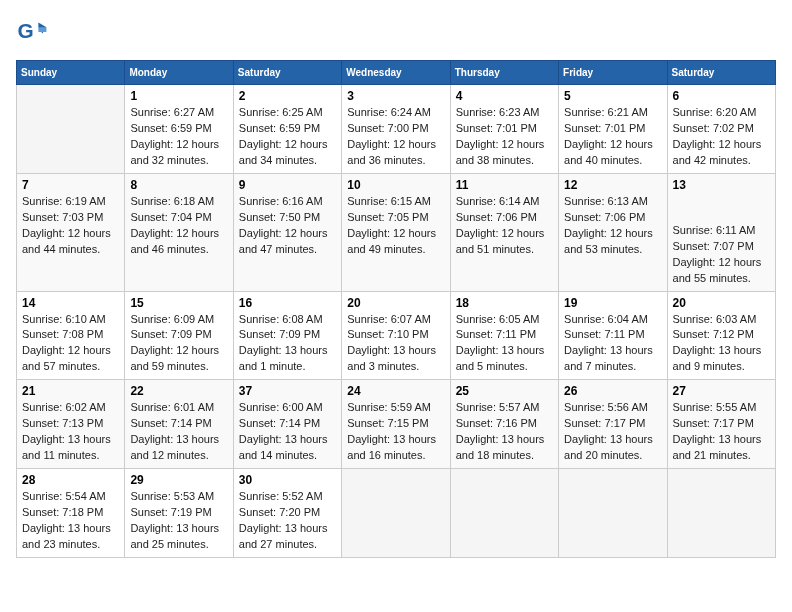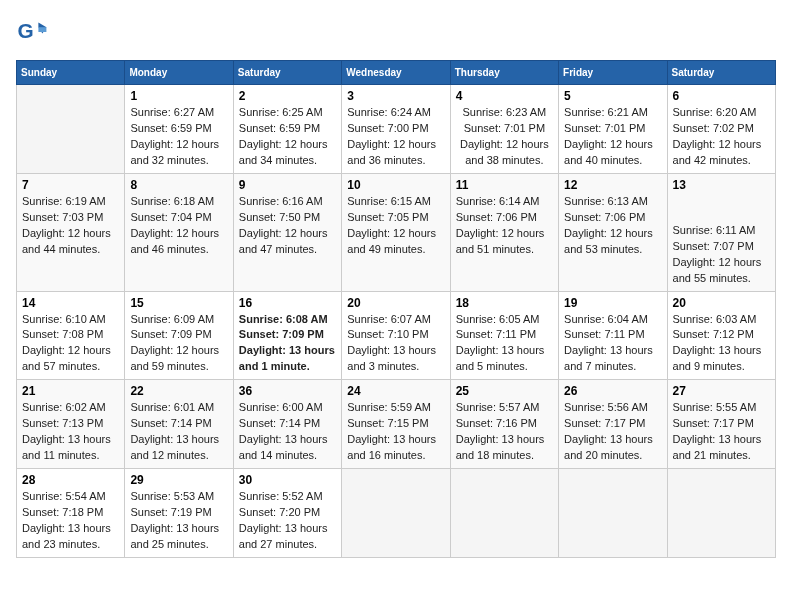--- a/index.html
+++ b/index.html
@@ -140,21 +140,21 @@
         </td>
         <td>
           <span class="day-num">3</span>
           <div class="day-info" style="white-space: pre-line;">Sunrise: 6:24 AM
 Sunset: 7:00 PM
 Daylight: 12 hours
 and 36 minutes.</div>
         </td>
         <td>
           <span class="day-num">4</span>
-          <div class="day-info" style="white-space: pre-line; text-align: center;">Sunrise: 6:23 AM
+          <div class="day-info" style="white-space: pre-line;">Sunrise: 6:23 AM
 Sunset: 7:01 PM
 Daylight: 12 hours
 and 38 minutes.</div>
         </td>
         <td>
           <span class="day-num">5</span>
           <div class="day-info" style="white-space: pre-line;">Sunrise: 6:21 AM
 Sunset: 7:01 PM
 Daylight: 12 hours
 and 40 minutes.</div>
@@ -228,21 +228,21 @@
         </td>
         <td>
           <span class="day-num">15</span>
           <div class="day-info" style="white-space: pre-line;">Sunrise: 6:09 AM
 Sunset: 7:09 PM
 Daylight: 12 hours
 and 59 minutes.</div>
         </td>
         <td>
           <span class="day-num">16</span>
-          <div class="day-info" style="white-space: pre-line; font-weight: bold;">Sunrise: 6:08 AM
+          <div class="day-info" style="white-space: pre-line;">Sunrise: 6:08 AM
 Sunset: 7:09 PM
 Daylight: 13 hours
 and 1 minute.</div>
         </td>
         <td>
           <span class="day-num">20</span>
           <div class="day-info" style="white-space: pre-line;">Sunrise: 6:07 AM
 Sunset: 7:10 PM
 Daylight: 13 hours
 and 3 minutes.</div>
@@ -278,21 +278,21 @@
 and 11 minutes.</div>
         </td>
         <td>
           <span class="day-num">22</span>
           <div class="day-info" style="white-space: pre-line;">Sunrise: 6:01 AM
 Sunset: 7:14 PM
 Daylight: 13 hours
 and 12 minutes.</div>
         </td>
         <td>
-          <span class="day-num">36</span>
+          <span class="day-num">37</span>
           <div class="day-info" style="white-space: pre-line;">Sunrise: 6:00 AM
 Sunset: 7:14 PM
 Daylight: 13 hours
 and 14 minutes.</div>
         </td>
         <td>
           <span class="day-num">24</span>
           <div class="day-info" style="white-space: pre-line;">Sunrise: 5:59 AM
 Sunset: 7:15 PM
 Daylight: 13 hours

